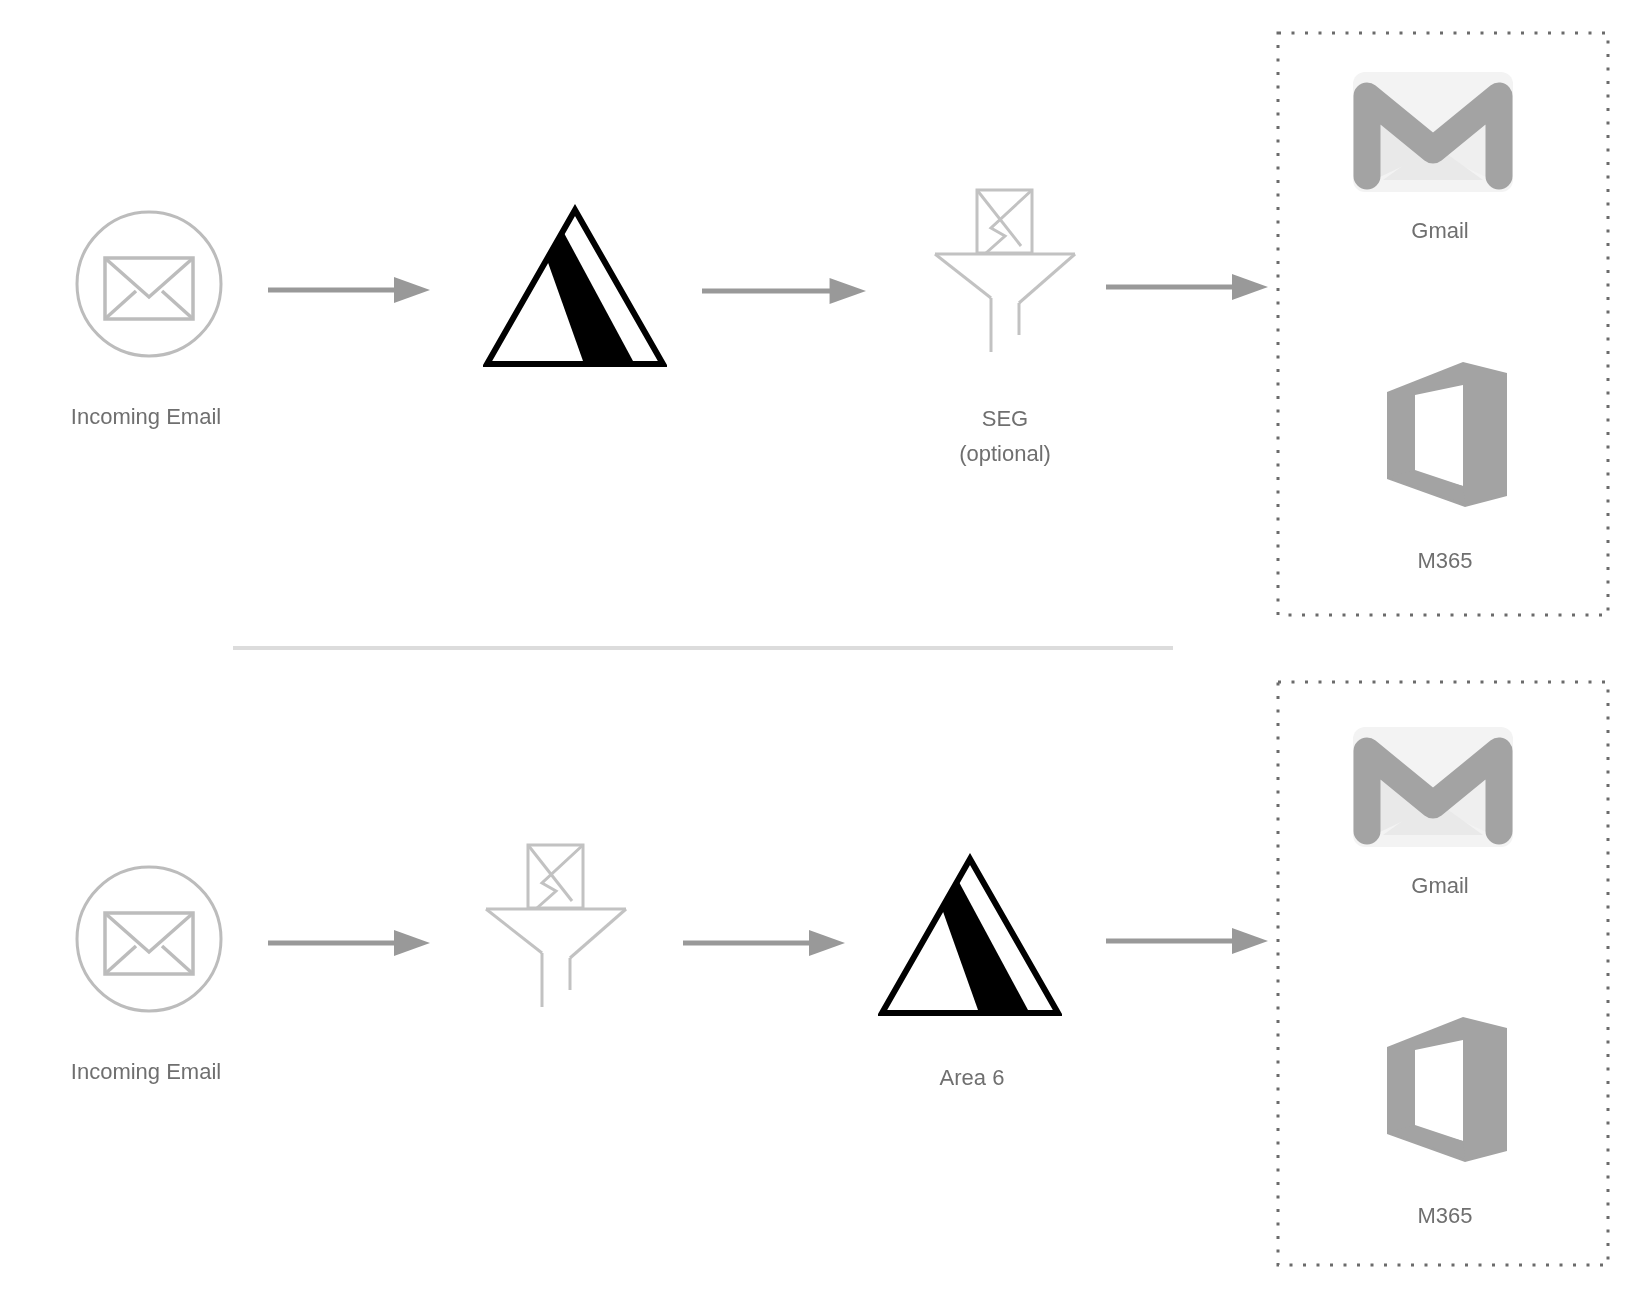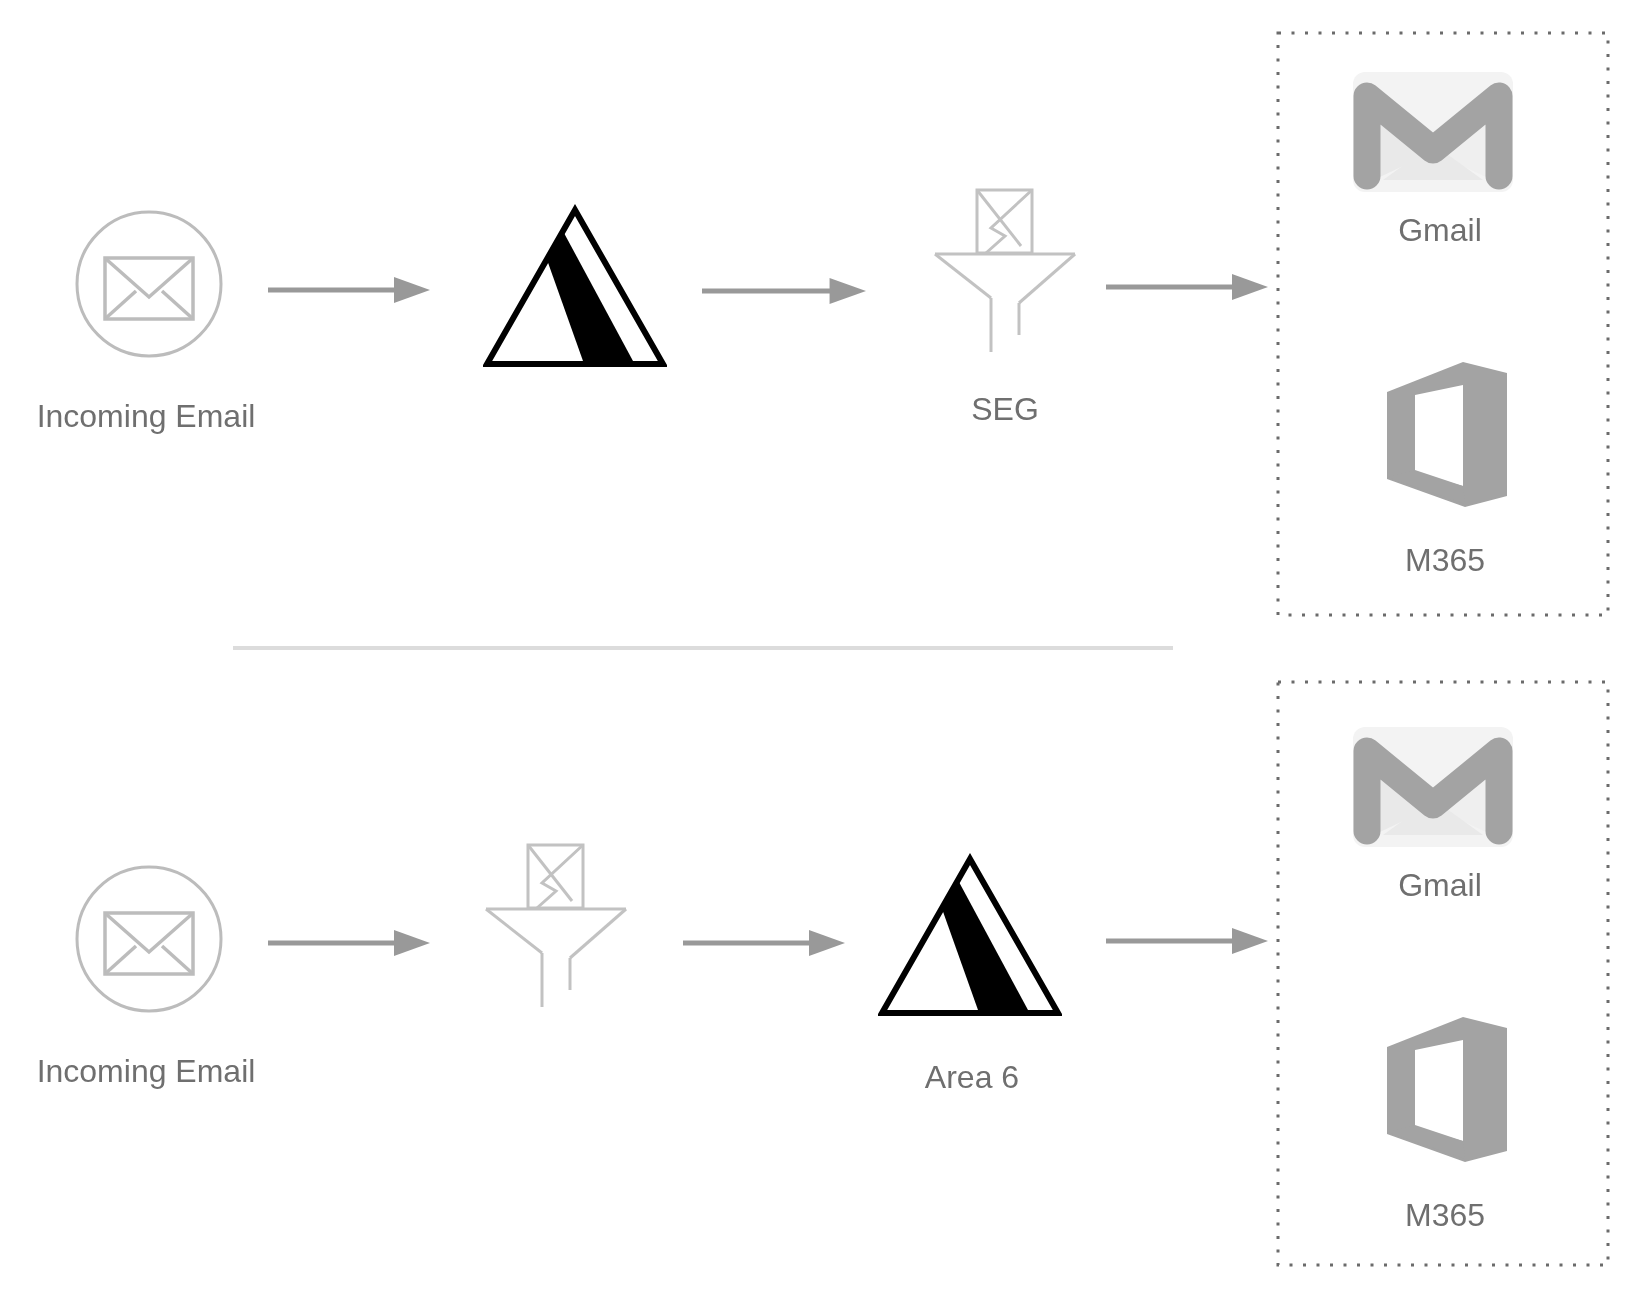--- a/index.html
+++ b/index.html
@@ -15,21 +15,21 @@
     --divider:#dcdcdc;
   }
   html,body{margin:0;padding:0;background:#ffffff;}
   #canvas{
     position:relative;width:1642px;height:1306px;background:#ffffff;overflow:hidden;
     font-family:"Liberation Sans","DejaVu Sans",sans-serif;
   }
   .abs{position:absolute;}
   .node-label{
     position:absolute;width:360px;text-align:center;
-    font-size:32px;line-height:37px;color:var(--label-gray);
+    font-size:22px;line-height:37px;color:var(--label-gray);
   }
   .dotted-box{position:absolute;}
   .divider{position:absolute;background:var(--divider);}
   
   .st-outline{stroke:var(--outline-gray);fill:none;}
   .st-funnel{stroke:var(--funnel-gray);fill:none;}
   .arrow-line{stroke:var(--arrow-gray);}
   .arrow-head{fill:var(--arrow-gray);}
   .tri-outline{fill:#ffffff;stroke:var(--triangle-black);}
   .tri-stripe{fill:var(--triangle-black);}
@@ -106,21 +106,22 @@
       <use href="#sym-area1-triangle"></use>
     </svg>
 
   <svg class="abs" style="left:702px;top:276px" width="164" height="30">
       <use href="#sym-arrow"></use>
     </svg>
 
   <svg class="abs" style="left:934px;top:188px" width="142" height="166">
       <use href="#sym-seg-funnel"></use>
     </svg>
-  <div class="node-label" style="left:825px;top:391px">SEG</div>
+  <div class="node-label" style="left:825px;top:400px">SEG</div>
+  <div class="node-label" style="left:825px;top:435px">(optional)</div>
 
   <svg class="abs" style="left:1106px;top:272px" width="162" height="30">
       <use href="#sym-arrow"></use>
     </svg>
 
   <svg class="dotted-box" style="left:1276px;top:31px" width="334" height="586">
     <rect x="2" y="2" width="330" height="582" class="box-rect"></rect>
   </svg>
   <svg class="abs" style="left:1353px;top:72px" width="160" height="120">
       <use href="#sym-gmail"></use>

